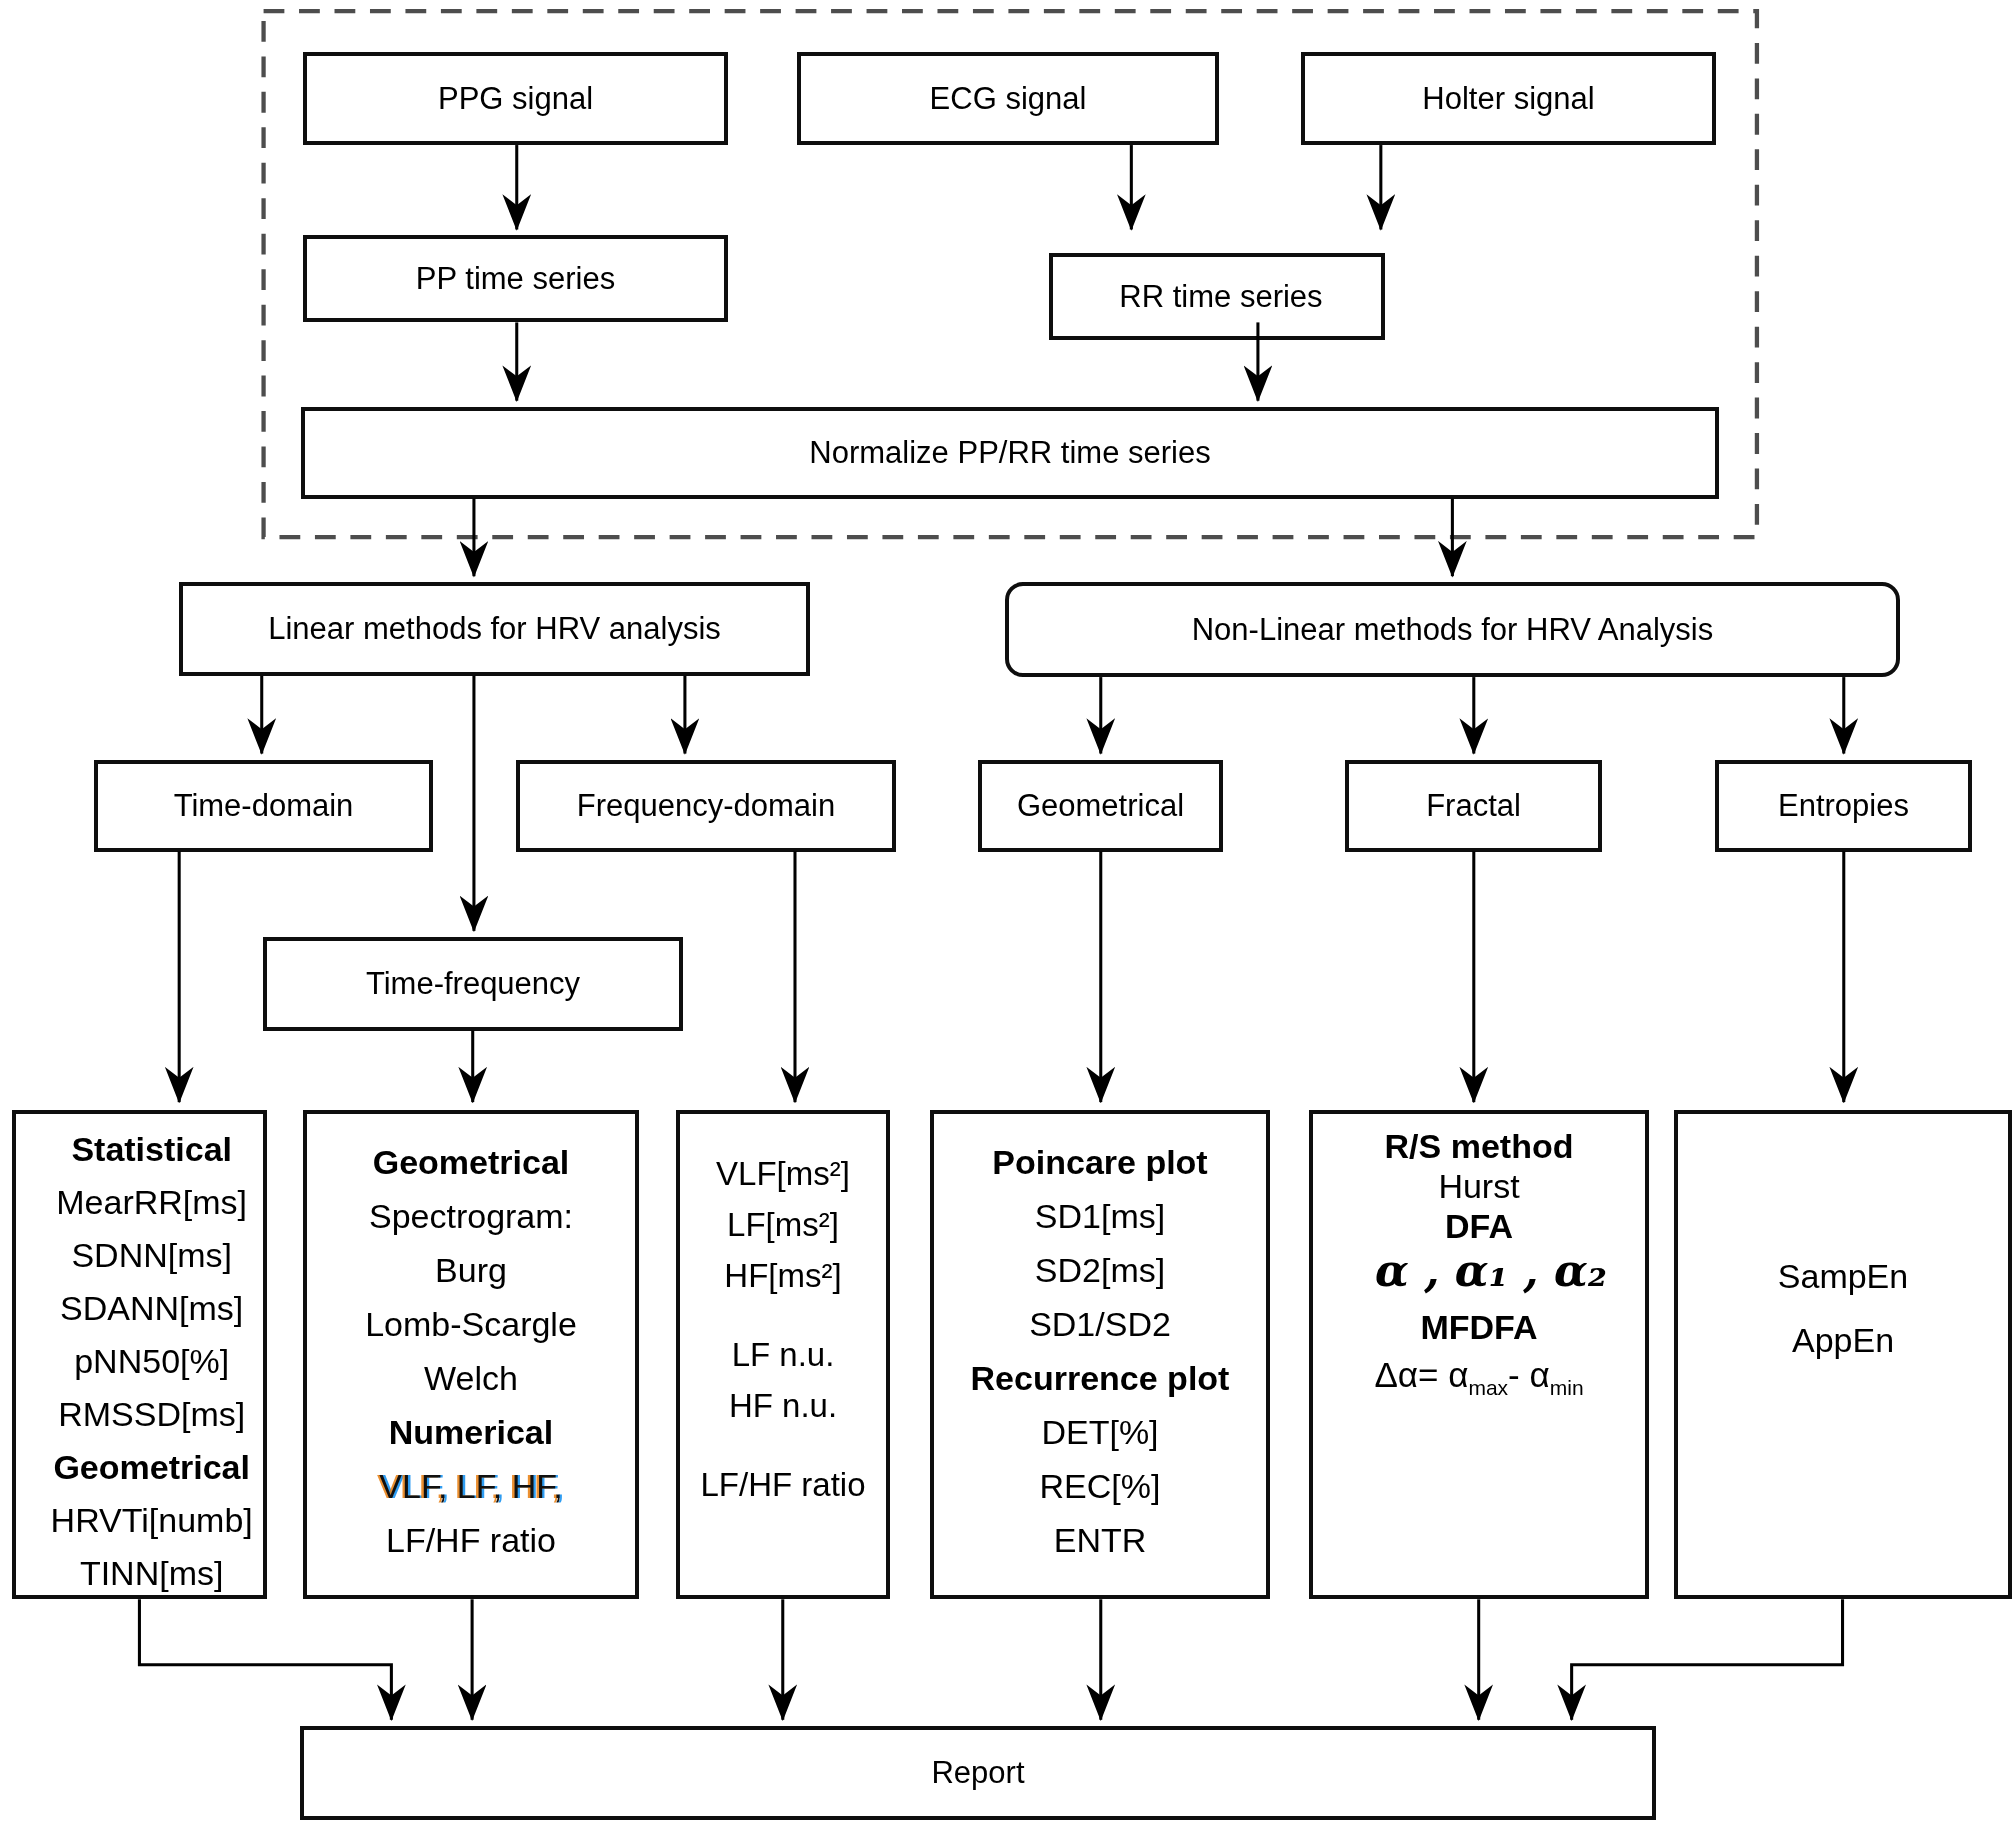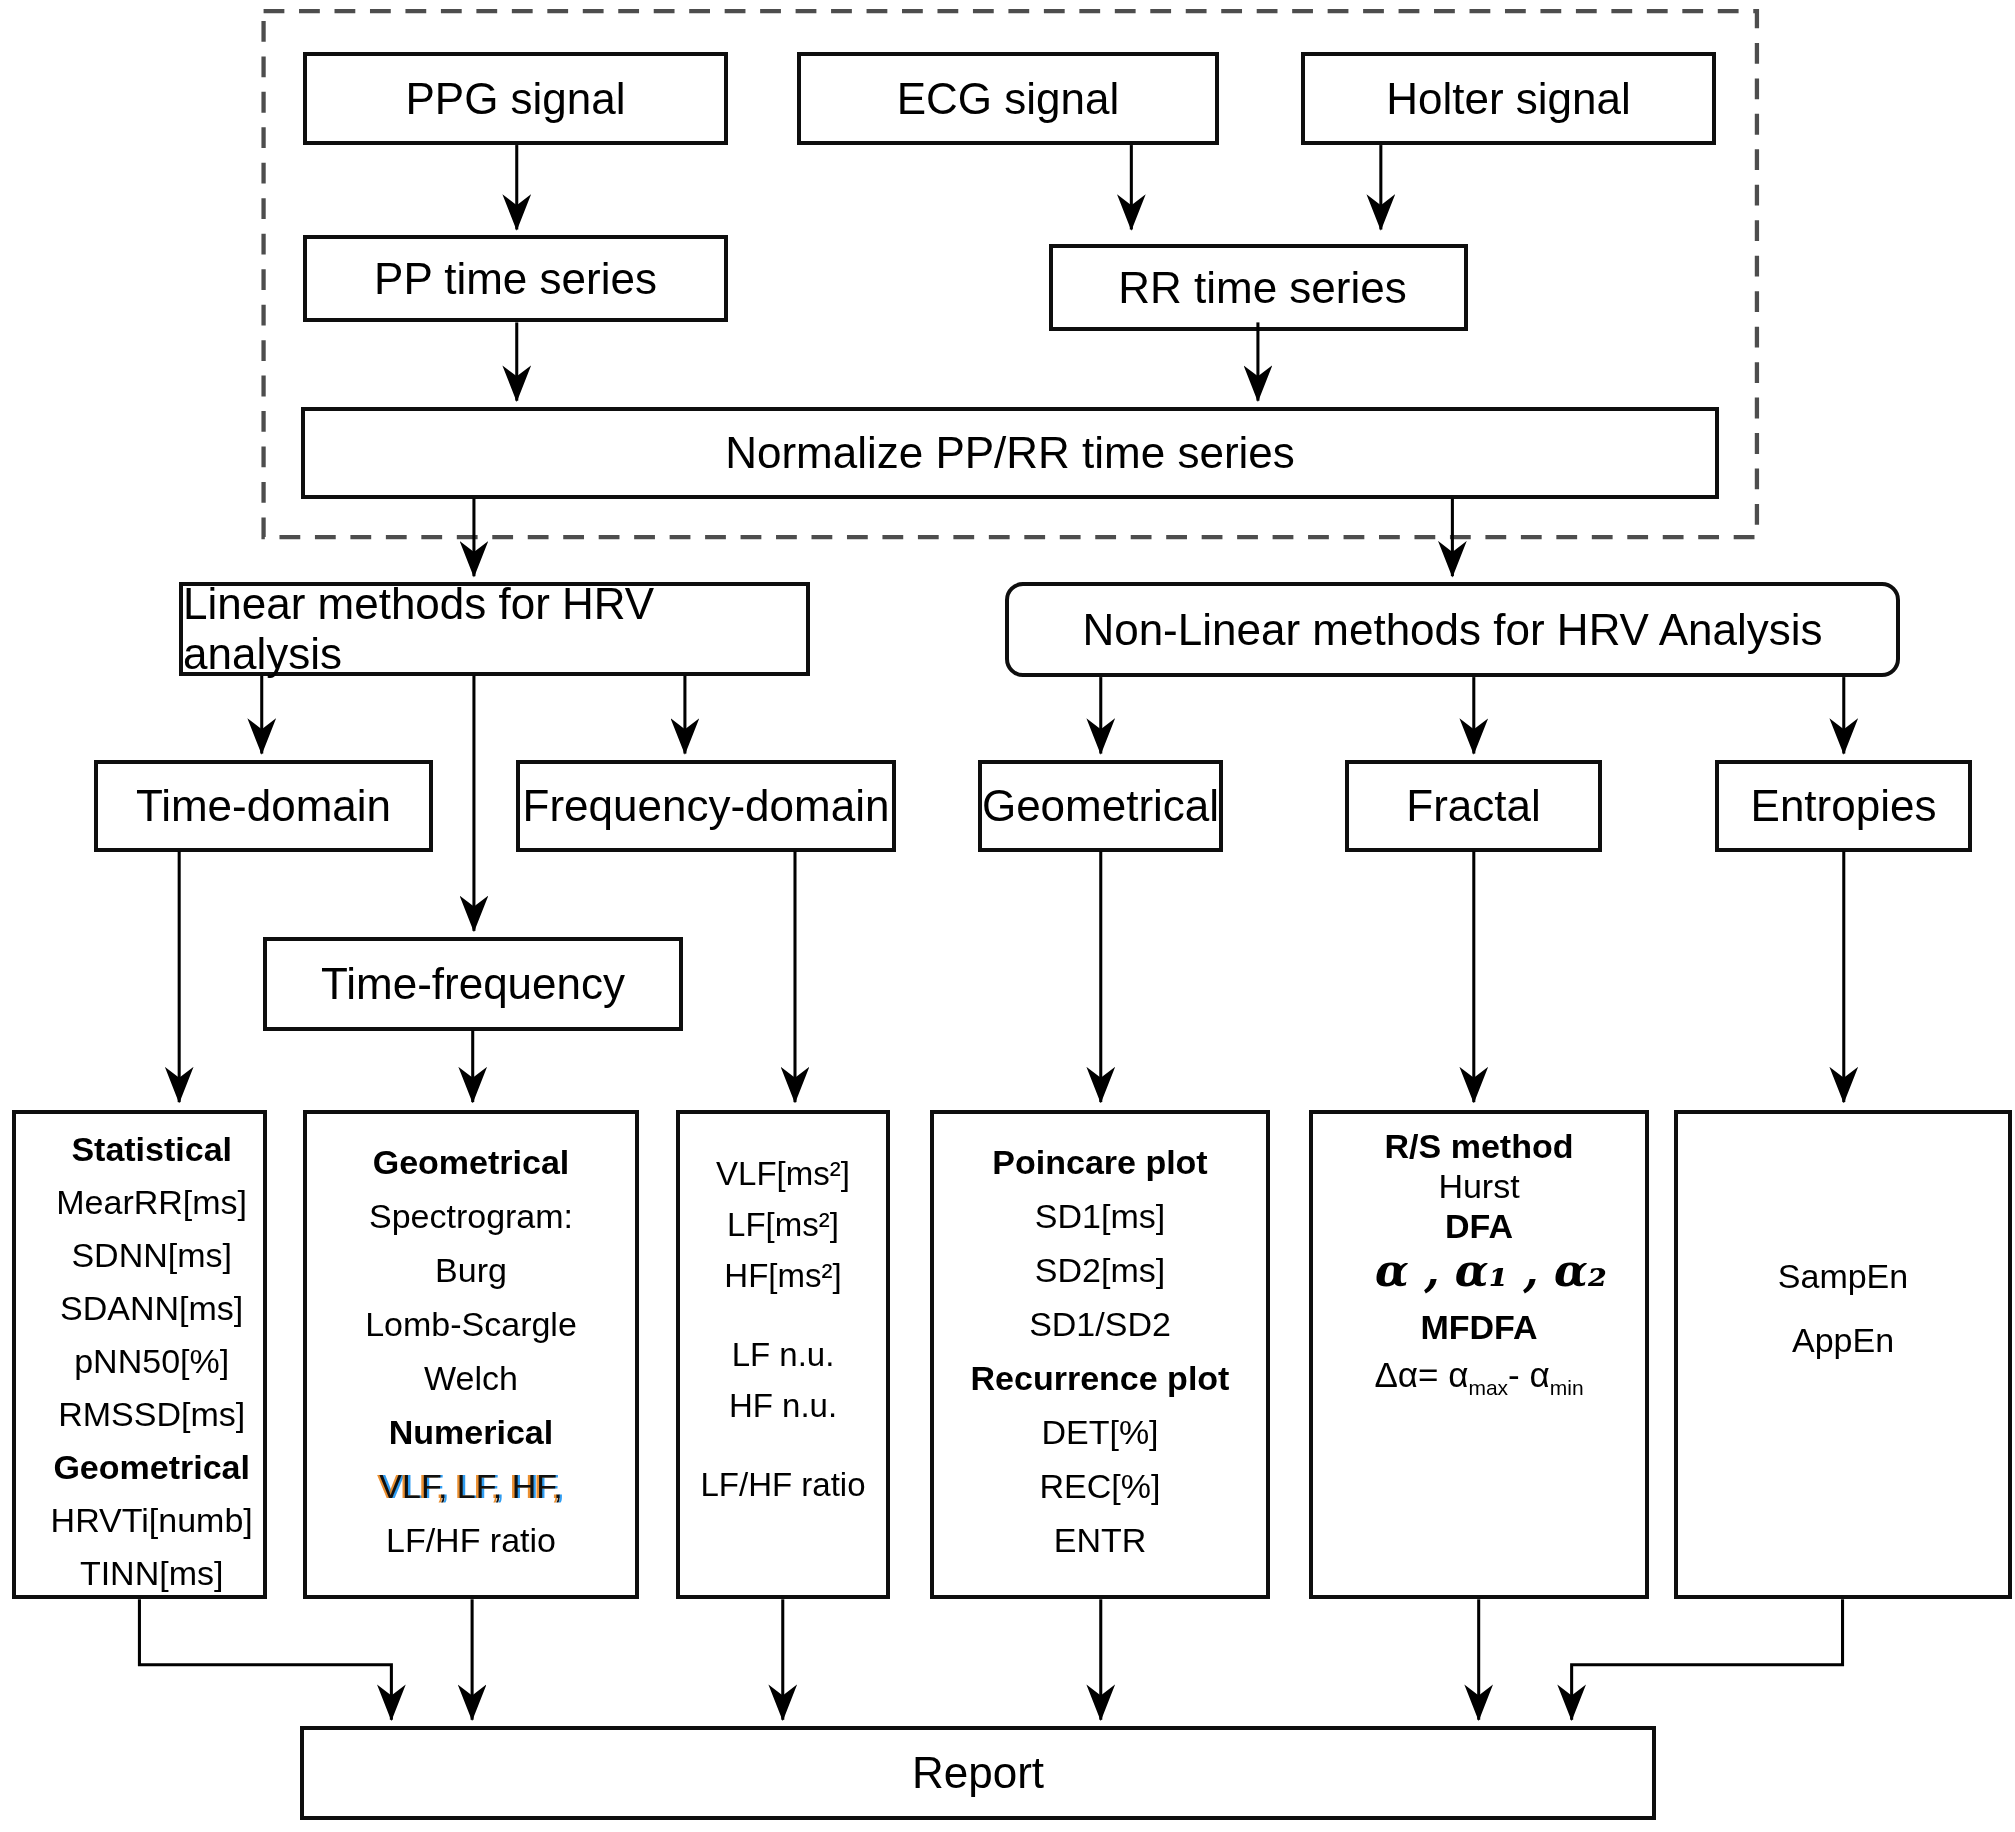--- a/index.html
+++ b/index.html
@@ -21,41 +21,41 @@
     z-index: 5;
   }
   .node {
     position: absolute;
     background: #fff;
     border: 4.3px solid #0e0e0e;
     display: flex;
     align-items: center;
     justify-content: center;
     text-align: left;
-    font-size: 44px;
+    font-size: 31px;
     letter-spacing: 0px;
     z-index: 2;
   }
   .panel {
     position: absolute;
     background: #fff;
     border: 4.3px solid #0e0e0e;
     text-align: center;
     font-size: 34px;
     z-index: 2;
   }
   .pl { line-height: 53px; white-space: nowrap; }
   .b  { font-weight: bold; }
 
   
   #n-ppg        { left: 303px;  top: 52px;   width: 425px;  height: 93px; }
   #n-ecg        { left: 797px; top: 52px;   width: 422px;  height: 93px; }
   #n-holter     { left: 1301px; top: 52px;   width: 415px;  height: 93px; }
   #n-pp         { left: 303px;  top: 235px;  width: 425px;  height: 87px; }
-  #n-rr         { left: 1049px; top: 244px;  width: 419px;  height: 87px; padding-left: 8px; }
+  #n-rr         { left: 1049px; top: 253px;  width: 336px;  height: 87px; padding-left: 8px; }
   #n-normalize  { left: 301px;  top: 407px;  width: 1418px; height: 92px; }
   #n-linear     { left: 179px;  top: 582px;  width: 631px; height: 94px; }
   #n-nonlinear  { left: 1005px; top: 582px;  width: 895px; height: 95px; border-radius: 18px; }
   #n-timedomain { left: 94px;  top: 760px; width: 339px;  height: 92px; }
   #n-freqdomain { left: 516px;  top: 760px; width: 380px;  height: 92px; }
   #n-geom-nl    { left: 978px; top: 760px; width: 245px;  height: 92px; }
   #n-fractal    { left: 1345px; top: 760px; width: 257px;  height: 92px; }
   #n-entropies  { left: 1715px; top: 760px; width: 257px;  height: 92px; }
   #n-timefreq   { left: 263px;  top: 937px; width: 420px;  height: 94px; }
   #n-report     { left: 300px;  top: 1726px; width: 1356px; height: 94px; }

